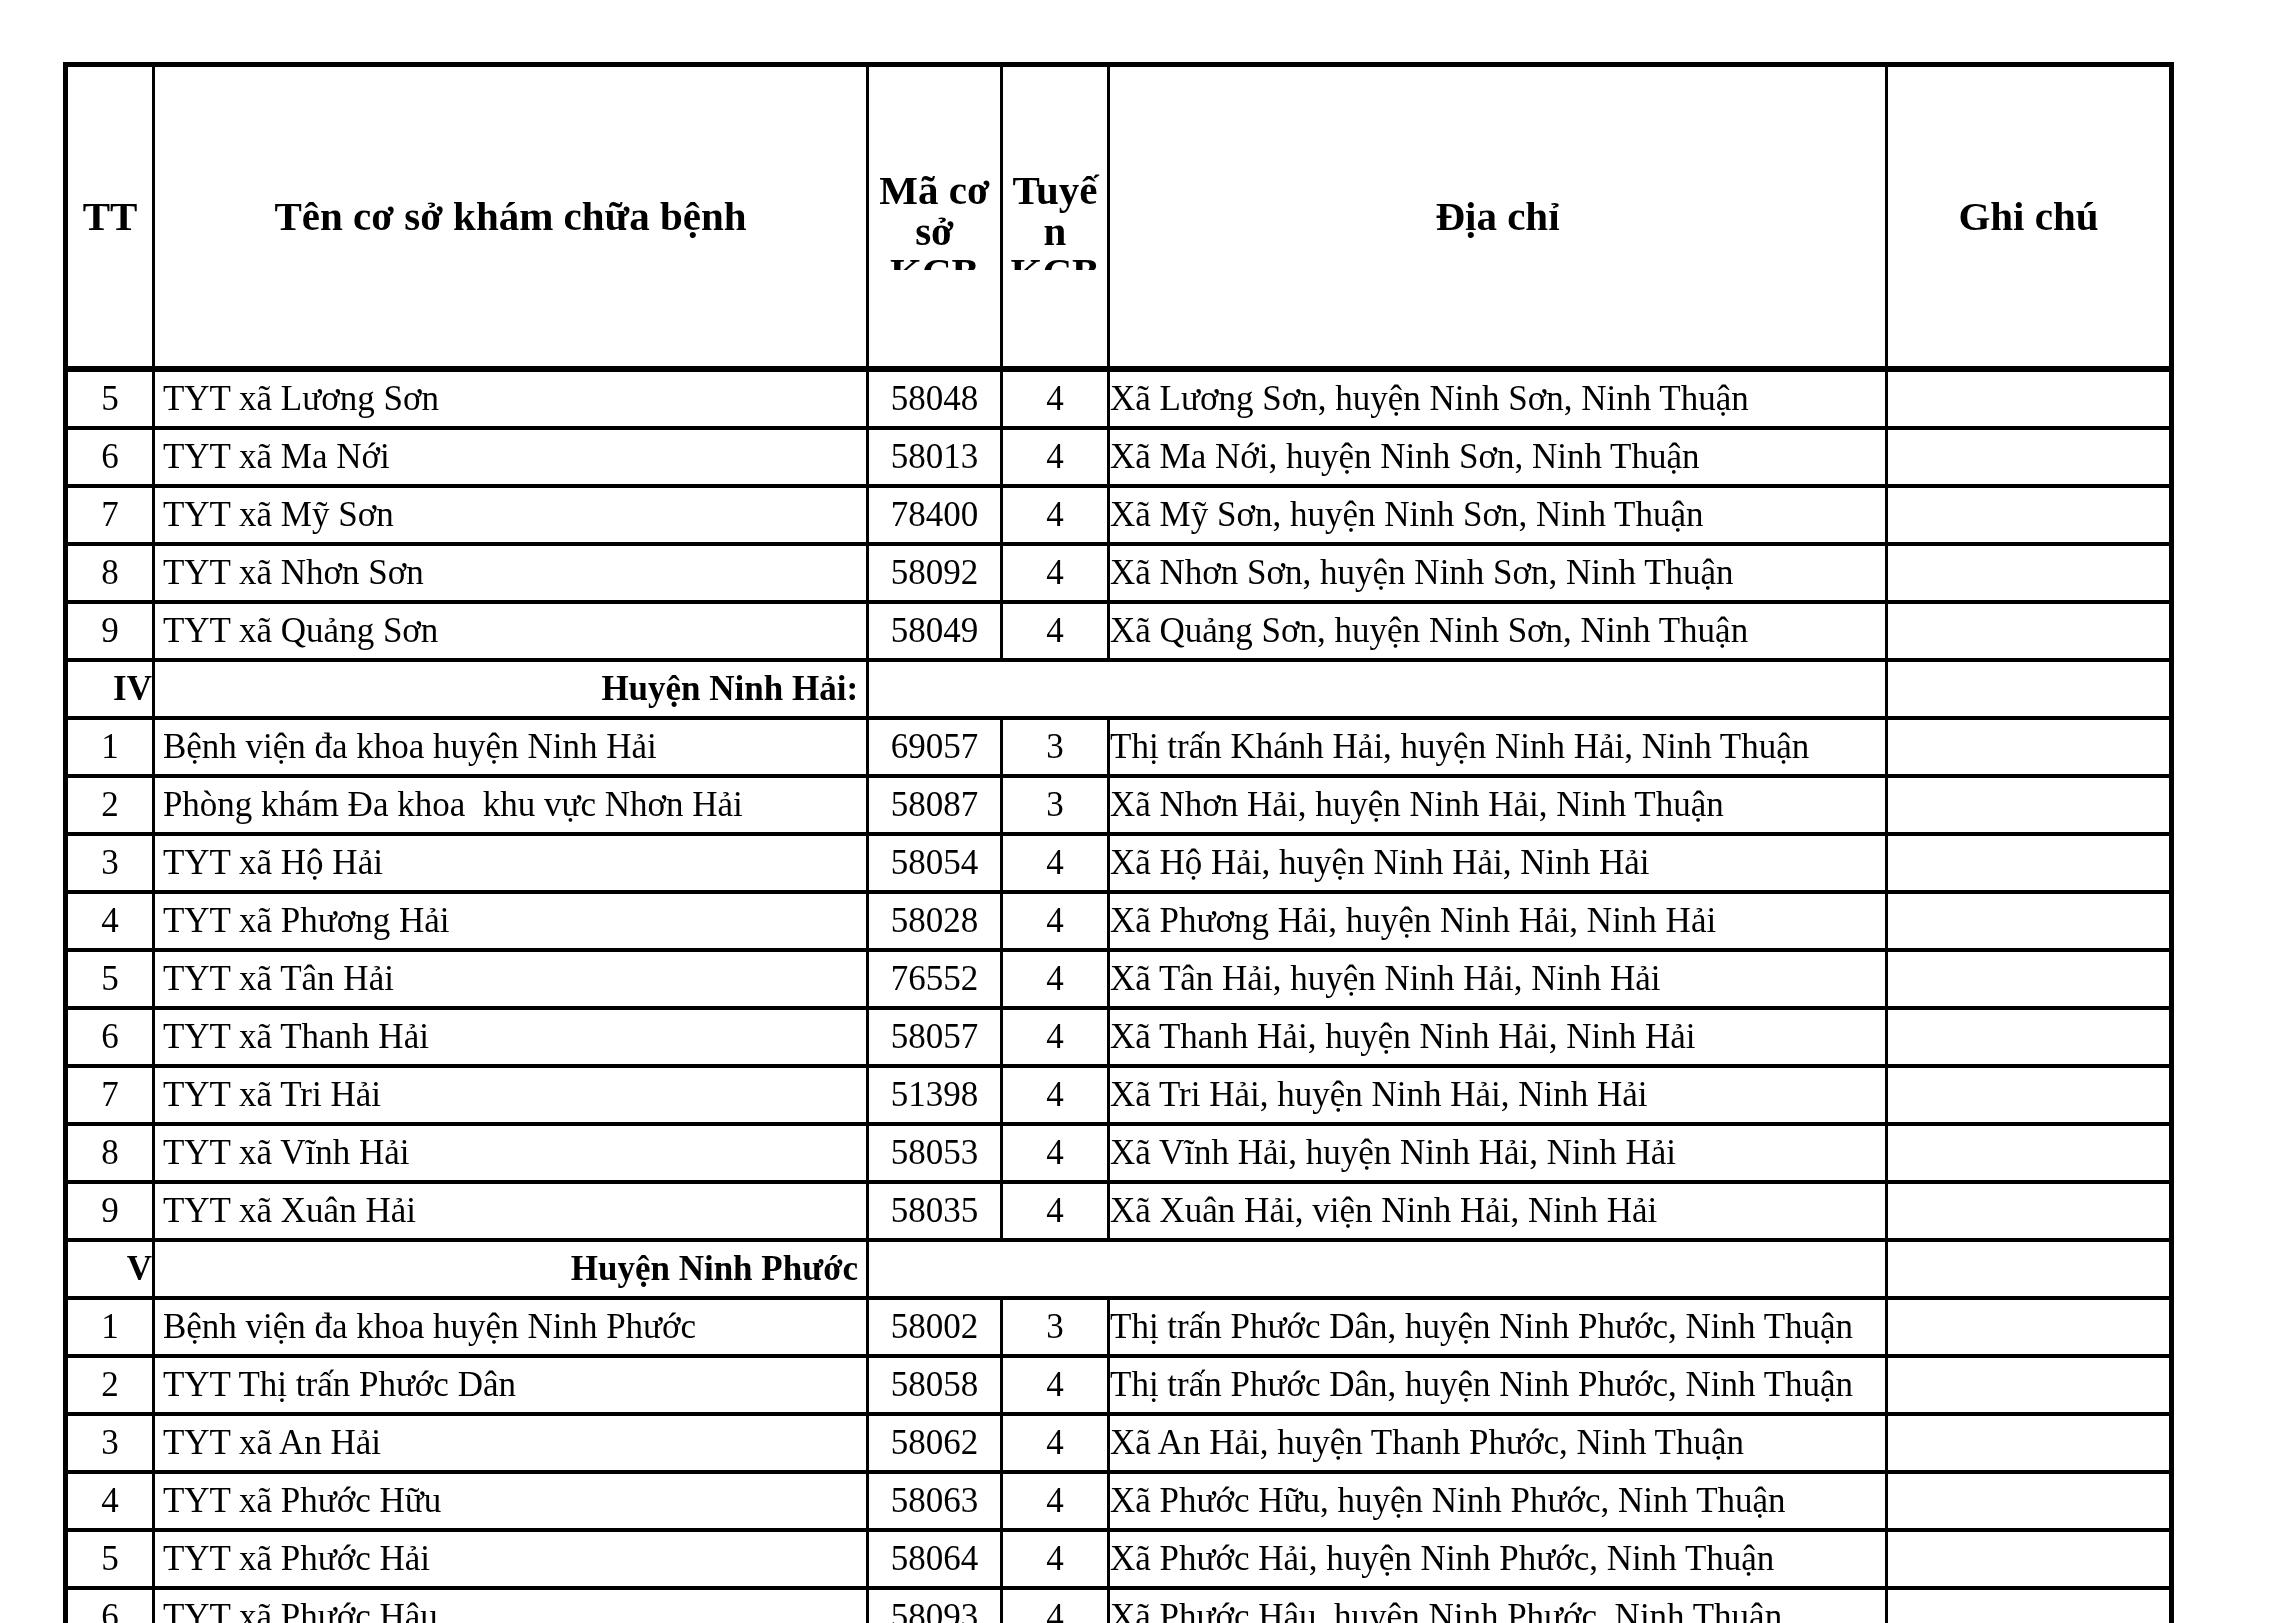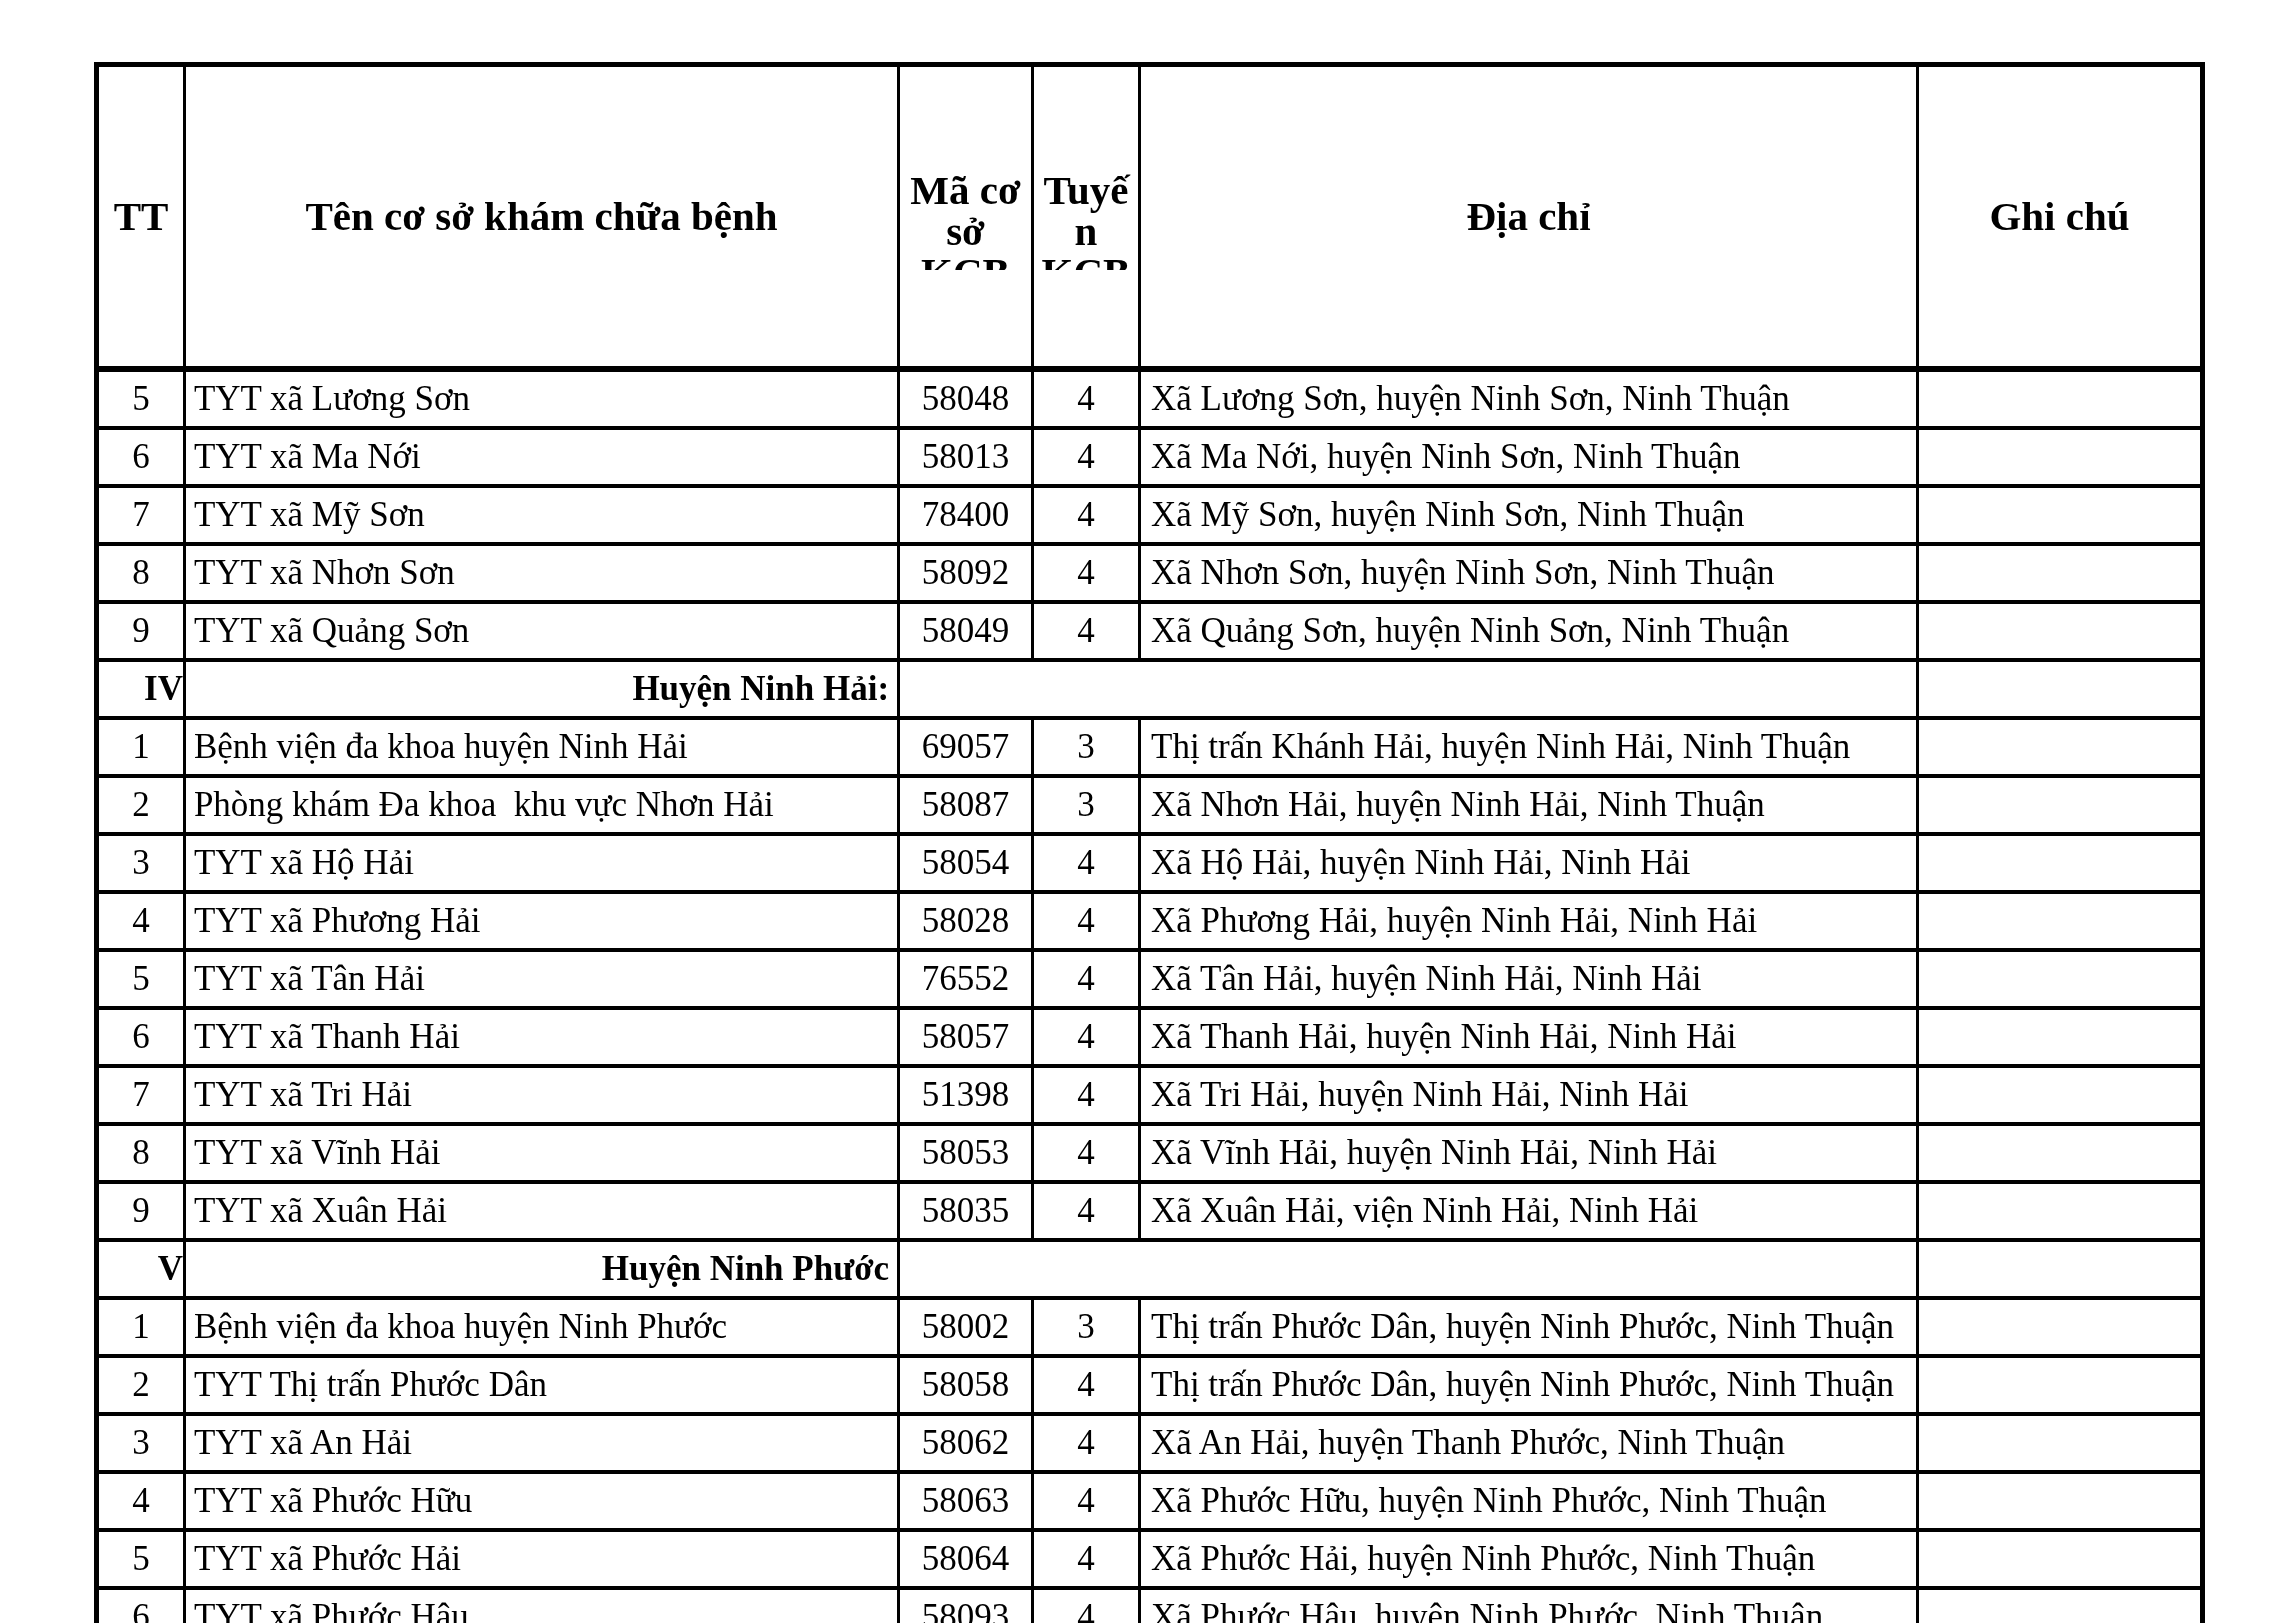--- a/index.html
+++ b/index.html
@@ -4,21 +4,21 @@
 <style>
   html, body { margin: 0; padding: 0; }
   body {
     width: 2295px; height: 1624px;
     position: relative;
     background: #ffffff;
     font-family: "Liberation Serif", serif;
     color: #000000;
     overflow: hidden;
   }
-  .page { position: absolute; inset: 0; background: #ffffff; margin-left: 31px; }
+  .page { position: absolute; inset: 0; background: #ffffff; }
 
   table.grid {
     position: absolute;
     left: 63px; top: 62px;
     width: 2106px;
     border-collapse: collapse;
     table-layout: fixed;
     border: 5.2px solid #000;
     background: #fff;
   }
@@ -53,21 +53,21 @@
   td {
     height: 54px;
     font-size: 35px;
     vertical-align: middle;
     line-height: 1.15;
   }
   .c-tt   { text-align: center; }
   .c-name { text-align: left; padding: 0 7.9px; white-space: pre; }
   .c-code { text-align: center; }
   .c-tier { text-align: center; }
-  .c-addr { text-align: left; padding: 0 10px; white-space: pre; }
+  .c-addr { text-align: left; padding: 0 0; white-space: pre; }
   .c-note { }
   tr.srow .c-tt, tr.srow .c-name { font-weight: bold; text-align: right; }
 </style>
 </head>
 <body>
 
 <div class="page">
   <table class="grid">
     <colgroup>
       <col style="width:88px">

